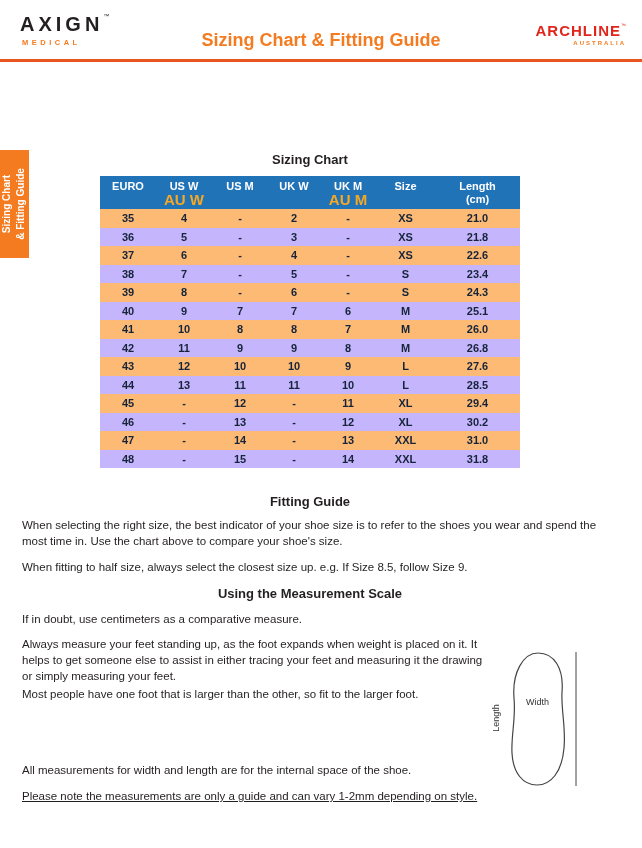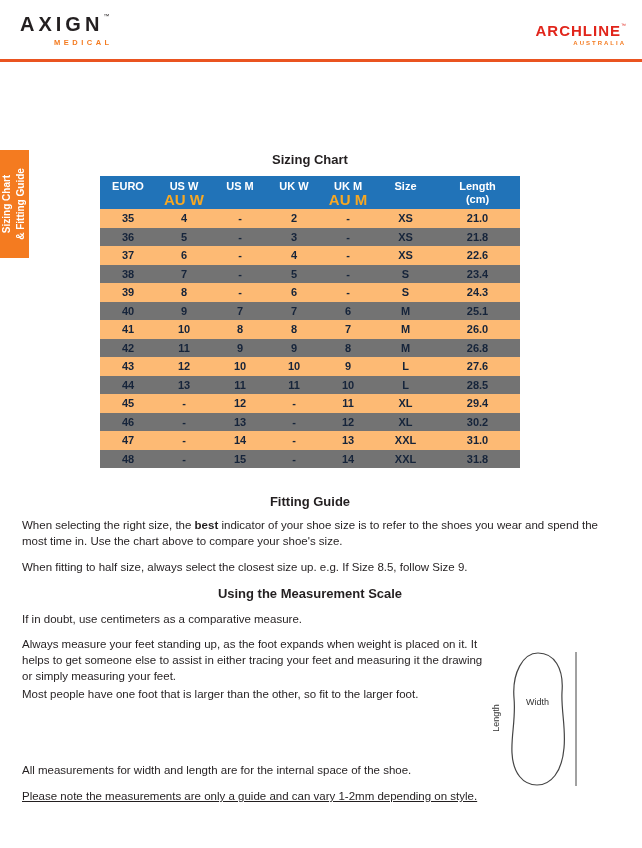--- a/index.html
+++ b/index.html
@@ -4,62 +4,65 @@
 <style>
   * { margin:0; padding:0; box-sizing:border-box; }
   body { background:#e8e8e8; font-family:"Liberation Sans", sans-serif; }
   .page { position:relative; width:642px; height:848px; background:#ffffff; margin:0 auto; overflow:hidden; color:#231f20; }
 
   
   .header { position:absolute; top:0; left:0; right:0; height:62px; background:#fff; border-bottom:3px solid #ea5420; }
   .brand-left { position:absolute; left:20px; top:13px; }
   .brand-left .name { font-size:20px; font-weight:bold; letter-spacing:4px; color:#231f20; }
   .brand-left .tm { font-size:6px; vertical-align:top; color:#231f20; }
-  .brand-left .tagline { font-size:7.5px; font-weight:bold; letter-spacing:3.5px; color:#f47b20; margin-top:2px; padding-left:2px;margin-left:32px; }
+  .brand-left .tagline { font-size:7.5px; font-weight:bold; letter-spacing:3.5px; color:#f47b20; margin-top:2px; padding-left:2px; }
   .page-title { position:absolute; left:0; right:0; top:30px; text-align:center; font-size:18px; font-weight:bold; color:#f47b20; }
   .brand-right { position:absolute; right:16px; top:22px; text-align:right; }
   .brand-right .name { font-size:15px; font-weight:bold; letter-spacing:1px; color:#e1251b; }
   .brand-right .tm { font-size:5px; vertical-align:top; color:#e1251b; }
   .brand-right .tagline { font-size:6px; font-weight:bold; letter-spacing:2px; color:#f47b20; margin-top:0; }
 
   
   .side-tab { position:absolute; left:0; top:150px; width:29px; height:108px; background:#f47b20; }
   .side-tab-inner { position:absolute; left:0; top:108px; width:108px; height:29px; transform-origin:0 0; transform:rotate(-90deg); text-align:center; }
   .side-tab-inner .line { display:block; font-size:10px; font-weight:bold; color:#fff; line-height:14px; white-space:nowrap; }
 
   
   .sc-heading { position:absolute; top:152px; left:100px; width:420px; text-align:center; font-size:13px; font-weight:bold; color:#231f20; }
   .foot-label { position:absolute; top:158px; left:330px; width:190px; text-align:right; font-size:12px; font-weight:bold; color:#231f20; }
   .sizing-table { position:absolute; top:176px; left:100px; width:420px; border-collapse:collapse; table-layout:fixed; }
   .sizing-table thead th { background:#2173b8; color:#ffffff; font-size:11px; font-weight:bold; padding:4px 0 3px; vertical-align:top; line-height:13px; text-align:center; }
   .sizing-table th .l1 { display:block; }
   .sizing-table th .sub { display:block; color:#f7a823; font-size:15px; }
   .sizing-table tbody td { font-size:11px; font-weight:bold; text-align:center; height:18.5px; padding:0; color:#16243a; }
   .sizing-table tr.row-dark td { background:#fdba74; }
-  .sizing-table tr.row-light td { background:#737373; }
+  .sizing-table tr.row-light td { background:#c4b5fd; }
 
   
   .section-heading { position:absolute; left:100px; width:420px; text-align:center; font-size:13px; font-weight:bold; color:#231f20; }
   .para { position:absolute; left:22px; font-size:11.5px; line-height:1.4; color:#231f20; }
-  .bold { font-weight:bold;text-align:right; }
+  .bold { font-weight:normal;text-align:right; }
 
   
   .foot-diagram { position:absolute; top:648px; left:490px; width:108px; height:142px; }
 </style>
 </head>
 <body>
 
 <div class="page">
 
   <div class="header">
     <div class="brand-left">
       <div>
         <span class="name">AXIGN</span><span class="tm">™</span>
       </div>
       <div class="tagline">MEDICAL</div>
+    </div>
+    <div class="page-title">
+      <span>Sizing Chart &amp; Fitting Guide</span>
     </div>
     <div class="brand-right">
       <div>
         <span class="name">ARCHLINE</span><span class="tm">™</span>
       </div>
       <div class="tagline">AUSTRALIA</div>
     </div>
   </div>
 
   <div class="side-tab">

